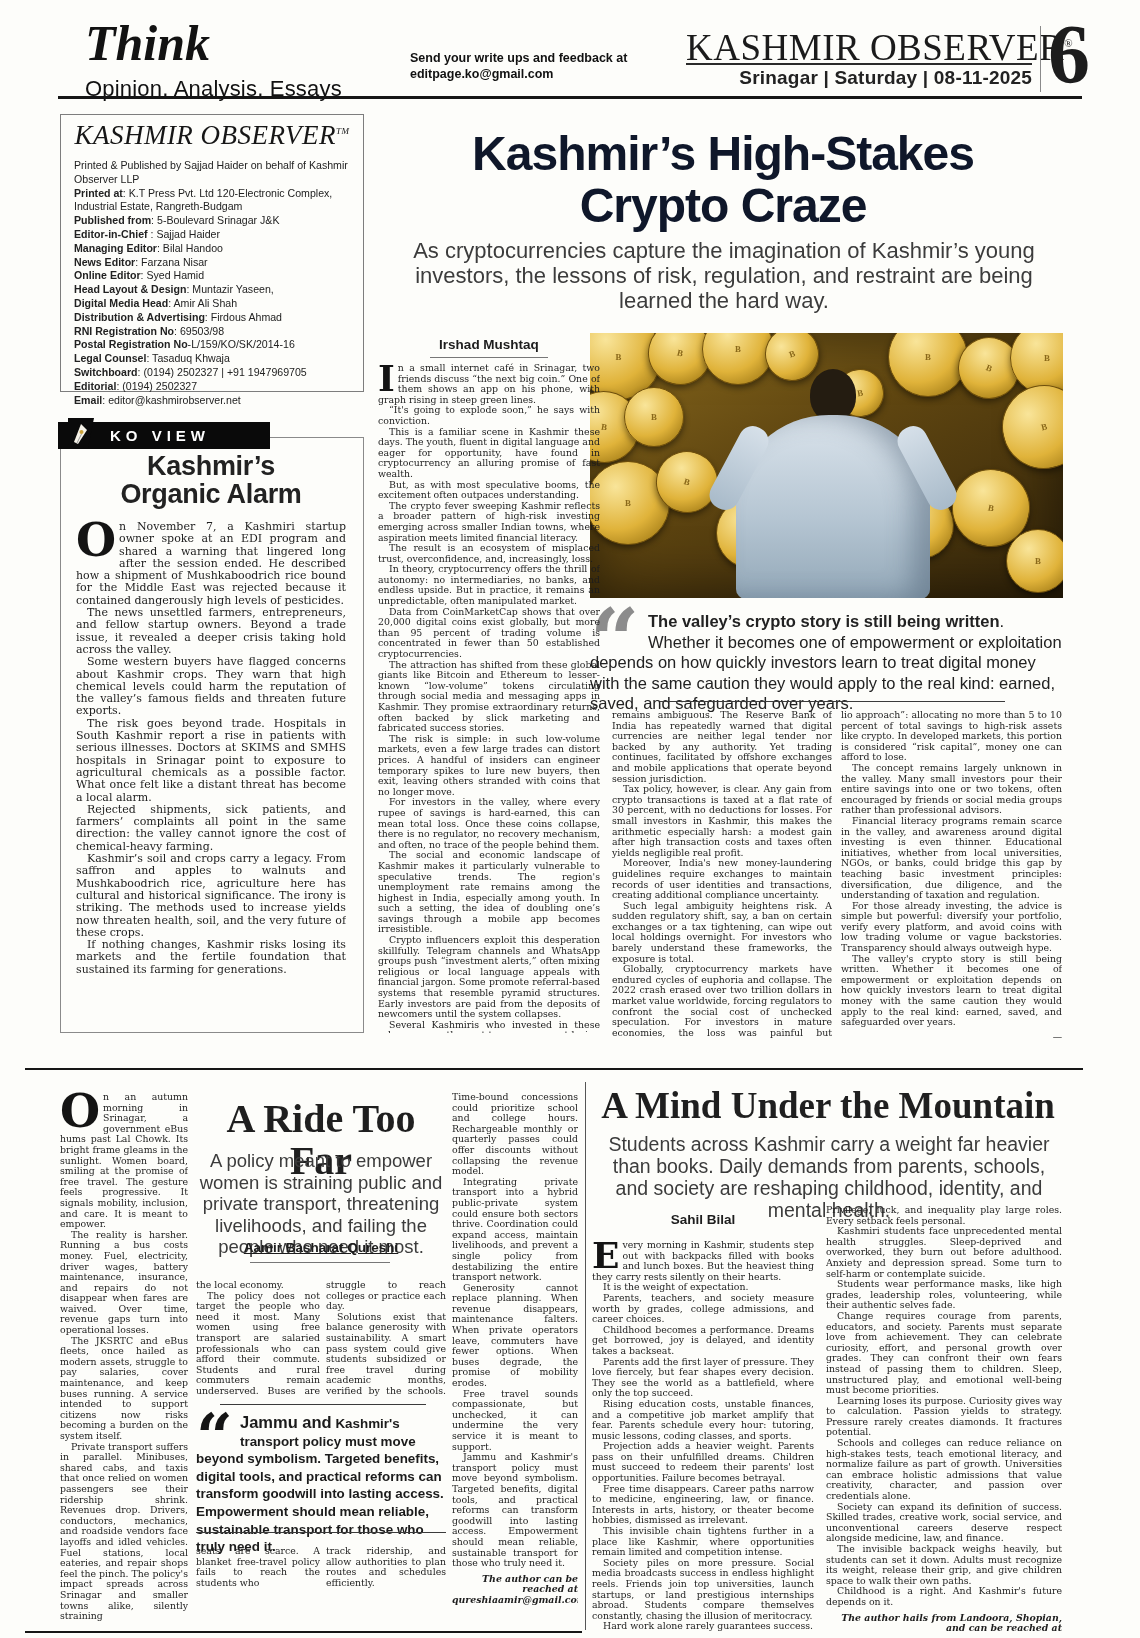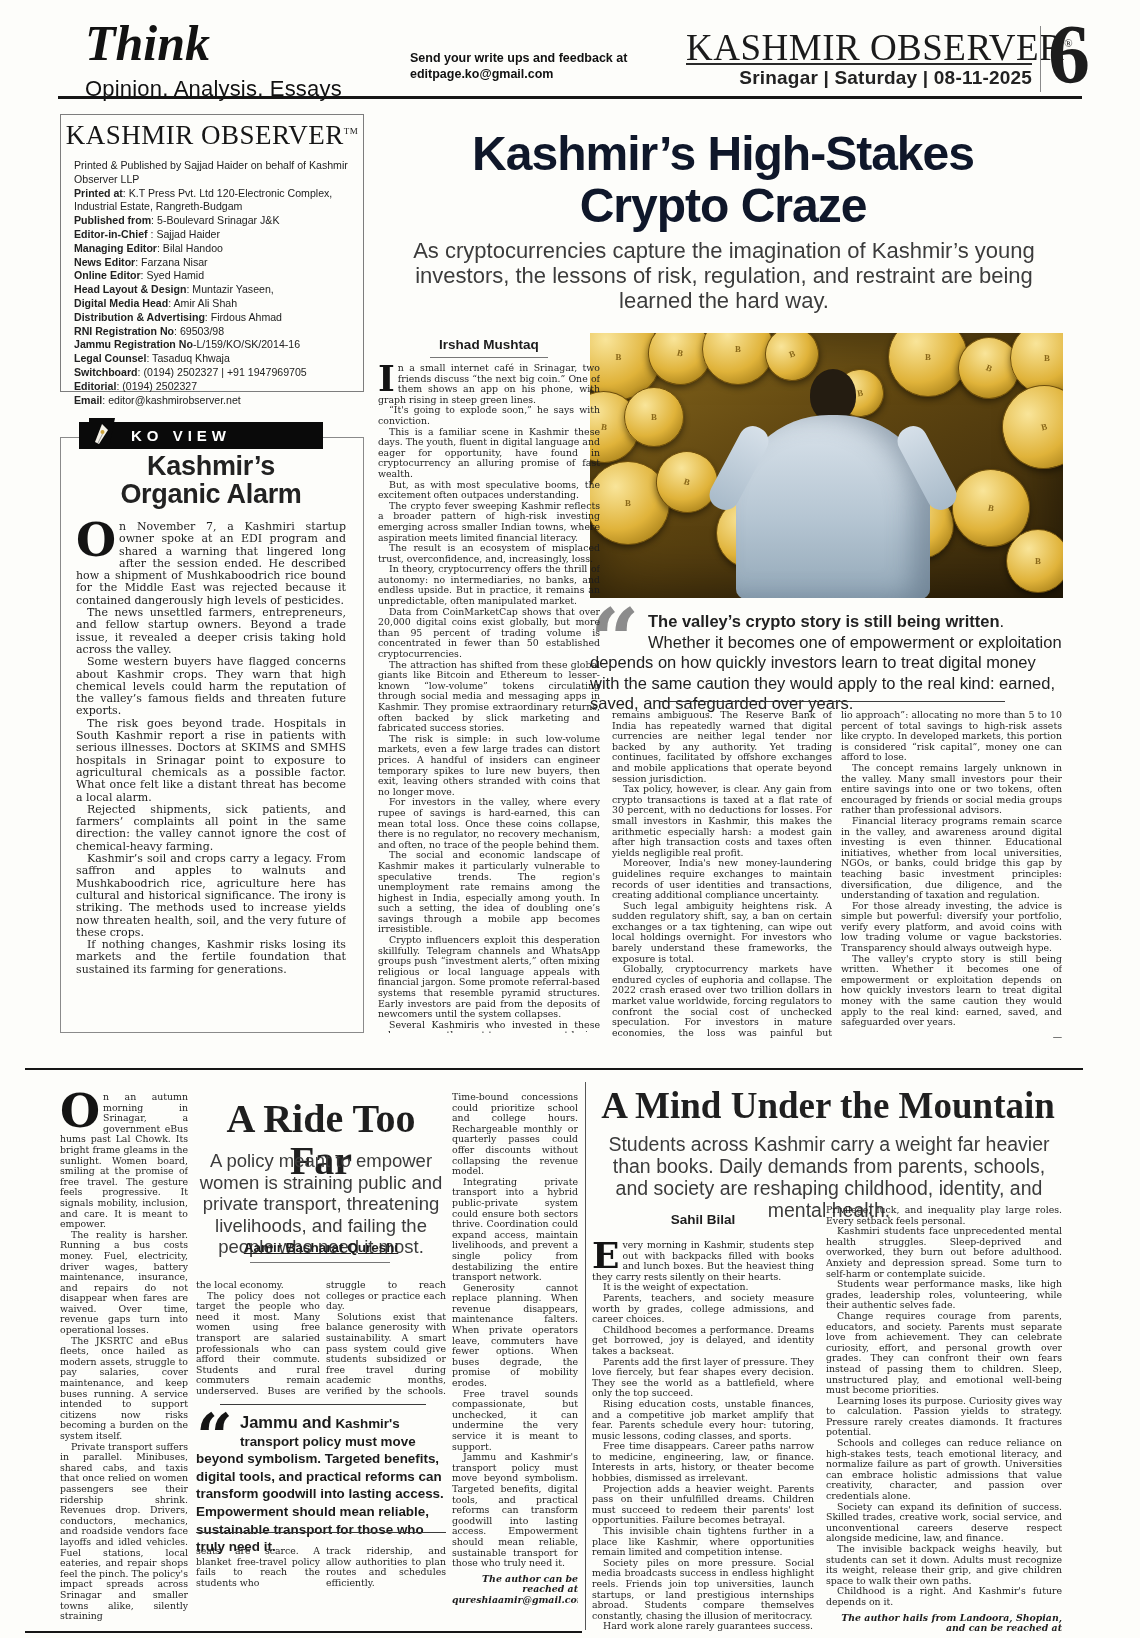--- a/index.html
+++ b/index.html
@@ -14,21 +14,21 @@
   .masthead{font-family:"Liberation Serif",serif;font-size:37px;line-height:38px;letter-spacing:.5px;text-align:right;color:#1b1b1b;white-space:nowrap;}
   .masthead sup{font-size:11px;}
   .mast-rule{border-top:2px solid #2a2a2a;}
   .dateline{font-size:19px;font-weight:bold;text-align:right;letter-spacing:.2px;color:#222;white-space:nowrap;}
   .pageno{font-family:"Liberation Serif",serif;font-weight:bold;font-size:84px;line-height:78px;color:#1d1d1d;}
   .vrule{width:1px;background:#8a8a8a;}
   .hrule{background:#161616;}
 
   
   .imprint{border:1px solid #7d7d7d;background:#fdfdfa;}
-  .im-title{font-family:"Liberation Serif",serif;font-size:27px;letter-spacing:.5px;text-align:center;margin-top:5px;color:#161616;white-space:nowrap;}
+  .im-title{font-family:"Liberation Serif",serif;font-size:27px;letter-spacing:.5px;text-align:center;margin-top:5px;color:#161616;white-space:nowrap;font-style:italic;}
   .im-title sup{font-size:9px;}
   .im-lines{position:absolute;left:13px;right:8px;top:44px;font-size:10.6px;line-height:13.8px;color:#222;}
   .im-line b{font-weight:bold;}
 
   
   .banner{background:#0a0a0a;color:#fff;}
   .banner-text{font-size:15px;font-weight:bold;letter-spacing:5px;line-height:27px;padding-left:52px;}
   .kobox{border:1px solid #8a8a8a;}
   .ko-head{font-weight:800;font-size:27px;line-height:28px;text-align:center;letter-spacing:-.3px;color:#222;}
 
@@ -110,30 +110,30 @@
         <div class="im-line"><b>Printed at</b>:   K.T Press Pvt. Ltd  120-Electronic Complex, Industrial Estate, Rangreth-Budgam</div>
         <div class="im-line"><b>Published from</b>:   5-Boulevard Srinagar J&amp;K</div>
         <div class="im-line"><b>Editor-in-Chief</b> :  Sajjad Haider</div>
         <div class="im-line"><b>Managing Editor</b>: Bilal Handoo</div>
         <div class="im-line"><b>News Editor</b>:  Farzana Nisar</div>
         <div class="im-line"><b>Online Editor</b>:  Syed Hamid</div>
         <div class="im-line"><b>Head Layout &amp; Design</b>:  Muntazir Yaseen,</div>
         <div class="im-line"><b>Digital Media Head</b>: Amir Ali Shah</div>
         <div class="im-line"><b>Distribution &amp; Advertising</b>: Firdous Ahmad</div>
         <div class="im-line"><b>RNI Registration No</b>: 69503/98</div>
-        <div class="im-line"><b>Jammu Registration No</b>-L/159/KO/SK/2014-16</div>
+        <div class="im-line"><b>Postal Registration No</b>-L/159/KO/SK/2014-16</div>
         <div class="im-line"><b>Legal Counsel</b>: Tasaduq Khwaja</div>
         <div class="im-line"><b>Switchboard</b>: (0194) 2502327  | +91 1947969705</div>
         <div class="im-line"><b>Editorial</b>: (0194) 2502327</div>
         <div class="im-line"><b>Email</b>: editor@kashmirobserver.net</div>
       </div>
   </div>
 
   <div class="abs kobox" style="left:60px;top:437px;width:302px;height:594px;"></div>
-  <div class="abs banner" style="left:79px;top:422px;width:244px;height:27px;">
+  <div class="abs banner" style="left:58px;top:422px;width:212px;height:27px;">
     <span class="abs" style="left:8px;top:-4px;">
       <svg width="30" height="32" viewBox="0 0 30 32">
         <polygon points="2,0 28,0 22,30 2,26" fill="#0a0a0a"></polygon>
         <path d="M8 24 L15 6 L21 12 L12 26 Z" fill="#f5f2e8"></path>
         <circle cx="15.5" cy="14" r="2" fill="#caa23a"></circle>
         <line x1="15.5" y1="16" x2="11" y2="25" stroke="#9a9a9a" stroke-width="1"></line>
       </svg>
     </span>
     <div class="banner-text">KO VIEW</div>
   </div>
@@ -300,22 +300,22 @@
   <div class="abs byline" style="left:592px;top:1212px;width:222px;">Sahil Bilal</div>
 
   <div class="abs body-text" style="left:592px;top:1240px;width:222px;height:392px;overflow:hidden;">
     <p class="lead"><span class="dc dc-l">E</span><span>very morning in Kashmir, students step out with backpacks filled with books and lunch boxes. But the heaviest thing they carry rests silently on their hearts.</span></p>
     <div class="plist">
         <p>It is the weight of expectation.</p>
         <p>Parents, teachers, and society measure worth by grades, college admissions, and career choices.</p>
         <p>Childhood becomes a performance. Dreams get borrowed, joy is delayed, and identity takes a backseat.</p>
         <p>Parents add the first layer of pressure. They love fiercely, but fear shapes every decision. They see the world as a battlefield, where only the top succeed.</p>
         <p>Rising education costs, unstable finances, and a competitive job market amplify that fear. Parents schedule every hour: tutoring, music lessons, coding classes, and sports.</p>
+        <p>Projection adds a heavier weight. Parents pass on their unfulfilled dreams. Children must succeed to redeem their parents' lost opportunities. Failure becomes betrayal.</p>
         <p>Free time disappears. Career paths narrow to medicine, engineering, law, or finance. Interests in arts, history, or theater become hobbies, dismissed as irrelevant.</p>
-        <p>Projection adds a heavier weight. Parents pass on their unfulfilled dreams. Children must succeed to redeem their parents' lost opportunities. Failure becomes betrayal.</p>
         <p>This invisible chain tightens further in a place like Kashmir, where opportunities remain limited and competition intense.</p>
         <p>Society piles on more pressure. Social media broadcasts success in endless highlight reels. Friends join top universities, launch startups, or land prestigious internships abroad. Students compare themselves constantly, chasing the illusion of meritocracy.</p>
         <p>Hard work alone rarely guarantees success.</p>
       </div>
   </div>
   <div class="abs body-text" style="left:826px;top:1205px;width:236px;height:427px;overflow:hidden;">
     <div class="plist cont">
         <p>Privilege, luck, and inequality play large roles. Every setback feels personal.</p>
         <p>Kashmiri students face unprecedented mental health struggles. Sleep-deprived and overworked, they burn out before adulthood. Anxiety and depression spread. Some turn to self-harm or contemplate suicide.</p>
         <p>Students wear performance masks, like high grades, leadership roles, volunteering, while their authentic selves fade.</p>

